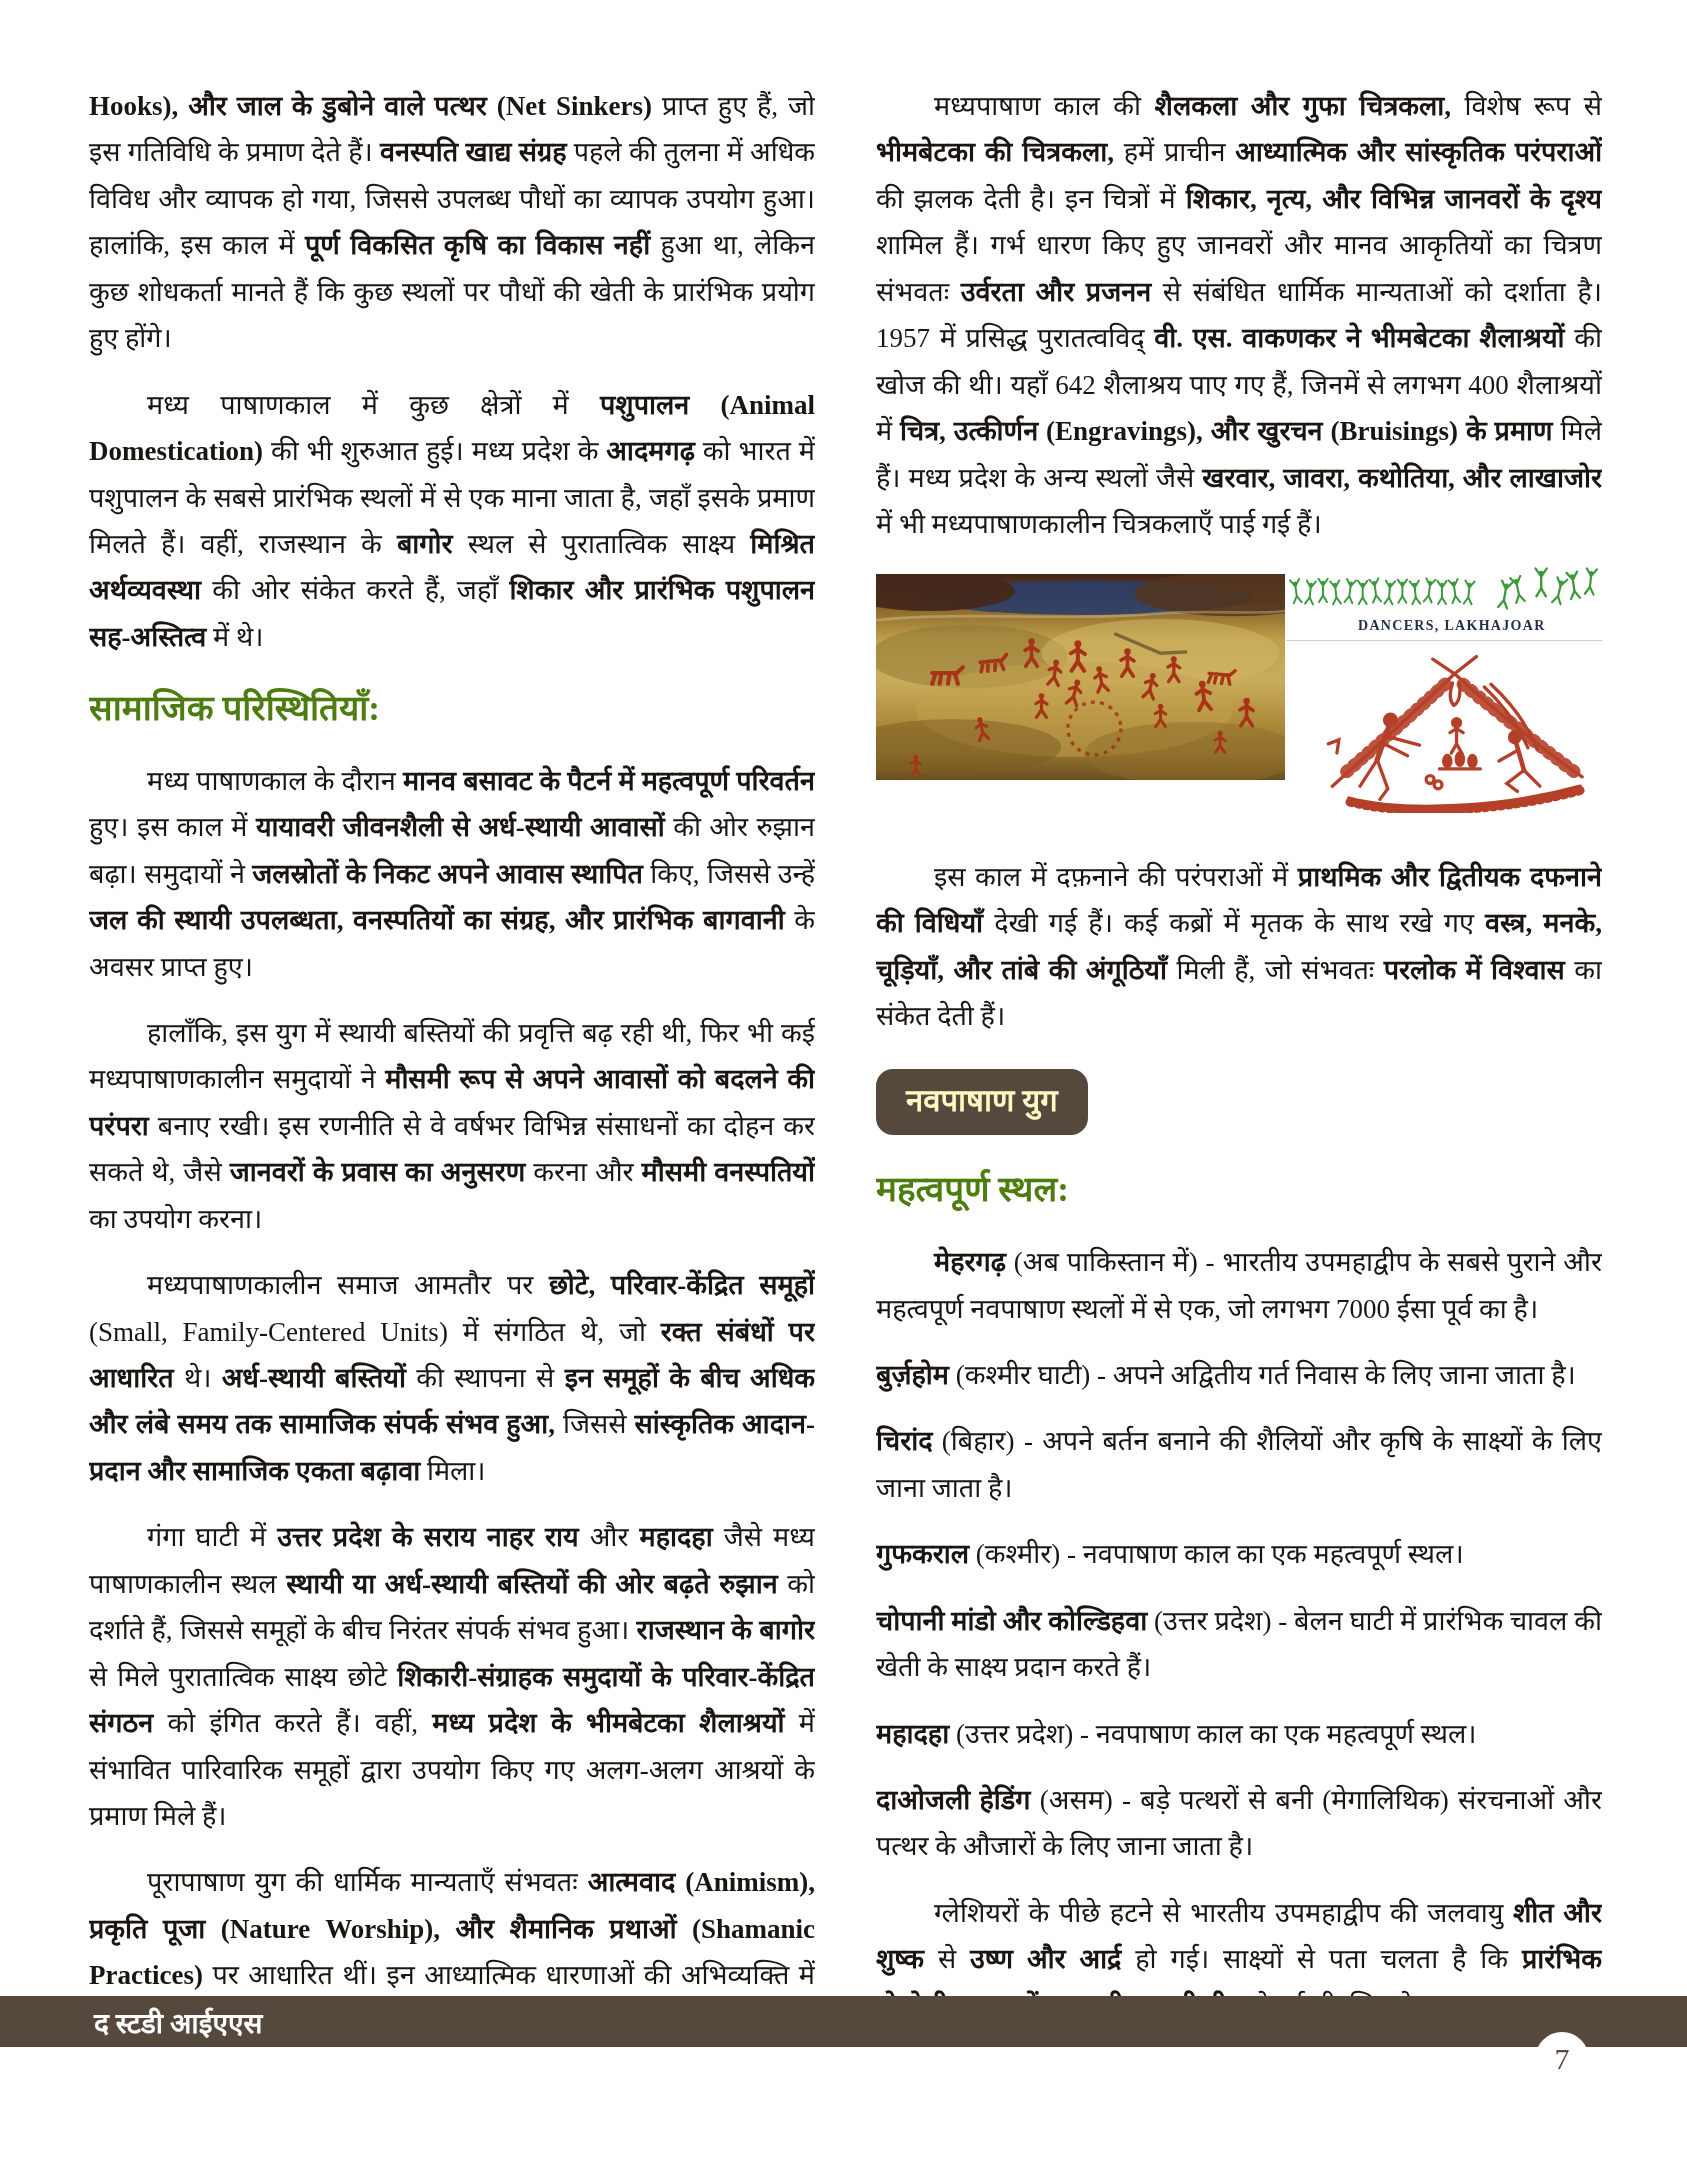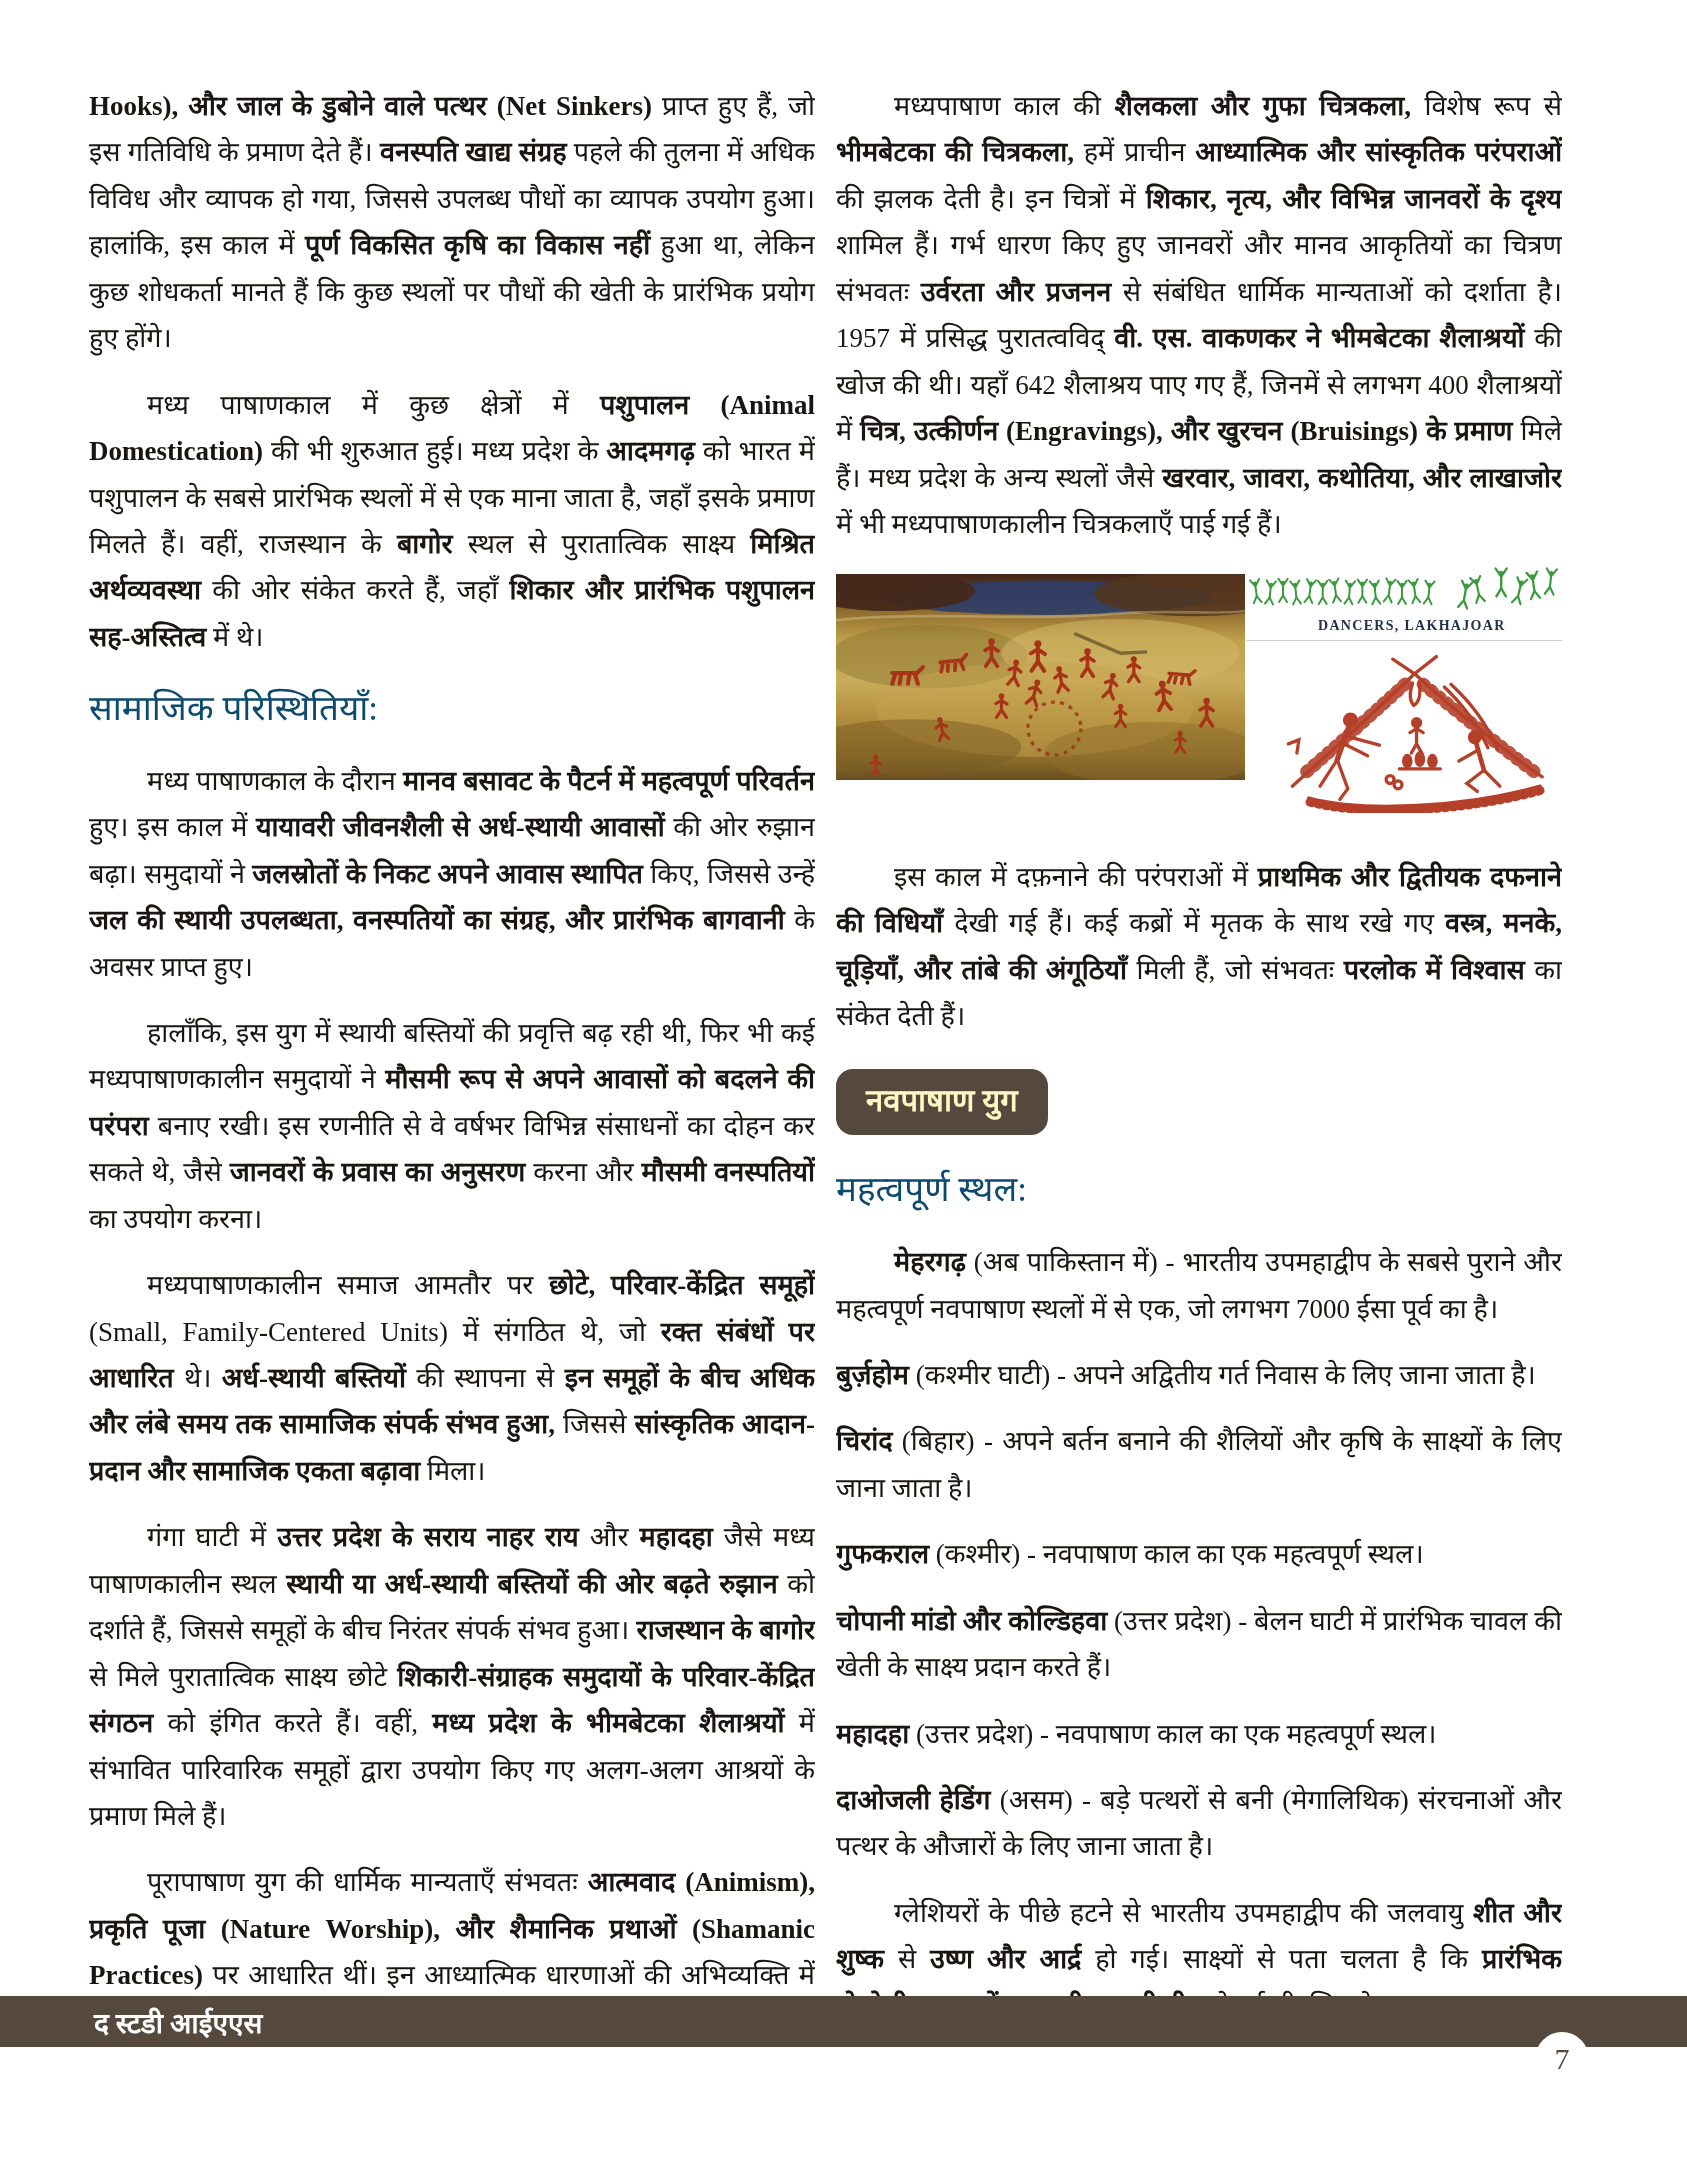--- a/index.html
+++ b/index.html
@@ -1,25 +1,25 @@
 <!DOCTYPE html>
 <html style="font-size:10.6px"><head>
 <meta charset="utf-8">
 <style>
   html,body{margin:0;padding:0;background:#ffffff;}
   .page{position:relative;width:1687px;height:2183px;background:#ffffff;overflow:hidden;
         font-family:"Liberation Serif","DejaVu Serif",serif;}
   .col{position:absolute;top:83px;width:726px;height:1949px;overflow:hidden;}
   .col-left{left:89px;}
-  .col-right{left:836px;}
+  .col-right{left:876px;}
   p.body{margin:0 0 20px 0;font-size:27px;line-height:1.72;text-align:justify;
          text-indent:58px;color:#191511;}
   p.noindent{text-indent:0;}
   p.body b{font-weight:bold;}
-  .sec{font-size:35px;font-weight:normal;color:#0c4a6e;margin:22.5px 0 28px 0;}
+  .sec{font-size:35px;font-weight:bold;color:#4d7c0f;margin:22.5px 0 28px 0;}
   .badge{display:inline-block;background:#55483c;color:#fef9c3;font-size:31px;font-weight:bold;
          padding:9.3px 30px 14.6px 30px;border-radius:17px;margin:9.3px 0 6.6px 0;}
   .figrow{display:flex;align-items:flex-start;margin:16px 0 41px 0;}
   .photo{width:409px;height:206px;margin-top:6.6px;flex:none;}
   .photo svg{display:block;width:100%;height:100%;}
   .drawing{width:316px;flex:none;margin-left:1.3px;background:#ffffff;}
   .drawing svg{display:block;width:100%;height:auto;}
   .caption{text-align:center;font-size:14px;font-weight:bold;letter-spacing:1.3px;
            color:#22304a;margin:2.6px 0 1.3px 0;font-family:"Liberation Serif","DejaVu Serif",serif;padding-left:15px;}
   .rule{border-top:1.3px solid #cccccc;margin:6.6px 0 5.3px 0;}

